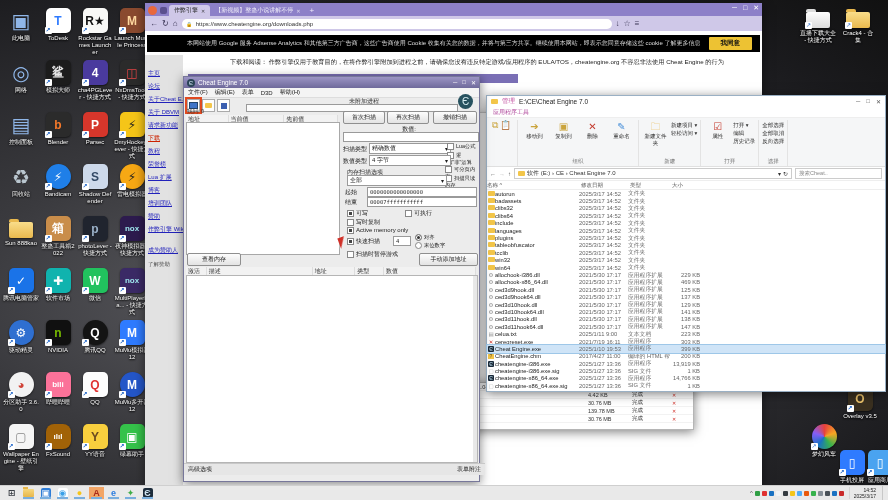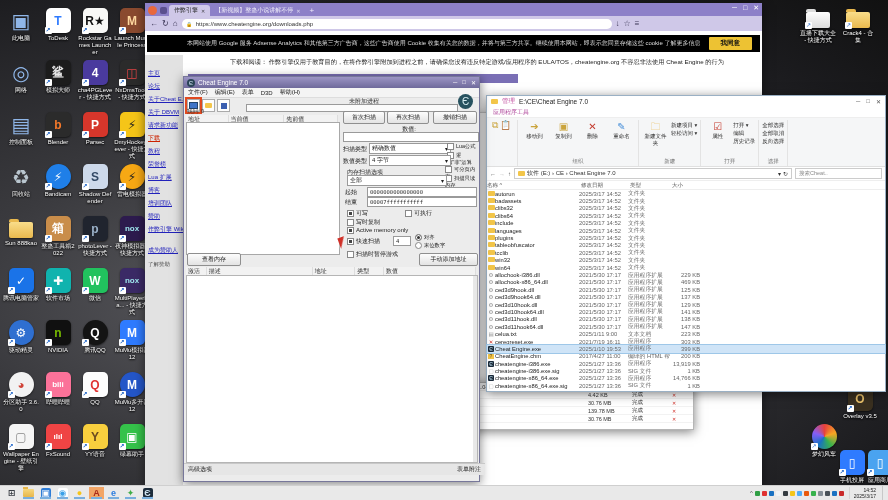--- a/index.html
+++ b/index.html
@@ -235,21 +235,21 @@
     </div>
     <div class="dicon" style="left: 114px; top: 372px;">
       <div class="dtile round" style="background: rgb(36, 86, 200); color: rgb(255, 255, 255);">M<div class="scarrow">↗</div></div>
       <div class="dlabel">MuMu多开器12</div>
     </div>
     <div class="dicon" style="left: 3px; top: 424px;">
       <div class="dtile" style="background: rgb(245, 245, 245); color: rgb(136, 136, 136);">▢<div class="scarrow">↗</div></div>
       <div class="dlabel">Wallpaper Engine - 壁纸引擎</div>
     </div>
     <div class="dicon" style="left: 40px; top: 424px;">
-      <div class="dtile" style="background: #ef4444; color: rgb(255, 255, 255); font-size: 8px;">ılıl<div class="scarrow">↗</div></div>
+      <div class="dtile" style="background: #a16207; color: rgb(255, 255, 255); font-size: 8px; border-radius: 8px;">ılıl<div class="scarrow">↗</div></div>
       <div class="dlabel">FxSound</div>
     </div>
     <div class="dicon" style="left: 77px; top: 424px;">
       <div class="dtile" style="background: rgb(248, 207, 62); color: rgb(106, 74, 31);">Y<div class="scarrow">↗</div></div>
       <div class="dlabel">YY语音</div>
     </div>
     <div class="dicon" style="left: 114px; top: 424px;">
       <div class="dtile" style="background: rgb(53, 194, 74); color: rgb(255, 255, 255);">▣<div class="scarrow">↗</div></div>
       <div class="dlabel">绿幕助手</div>
     </div>

